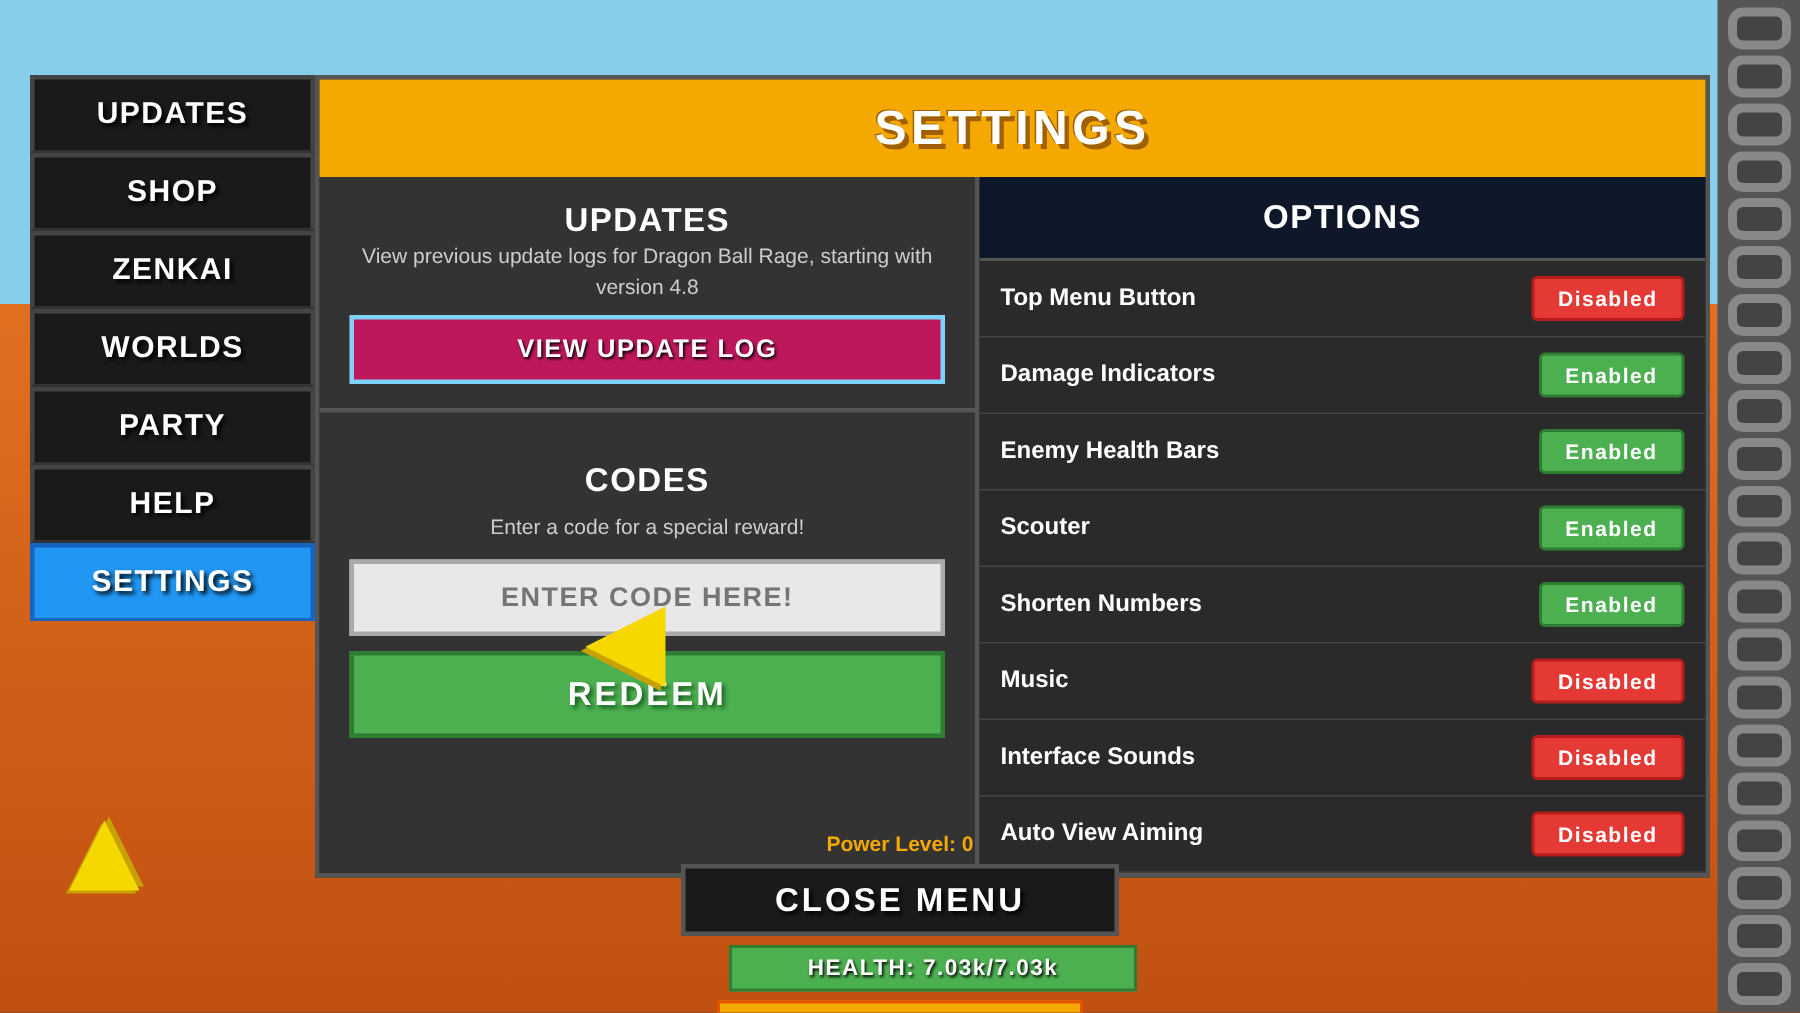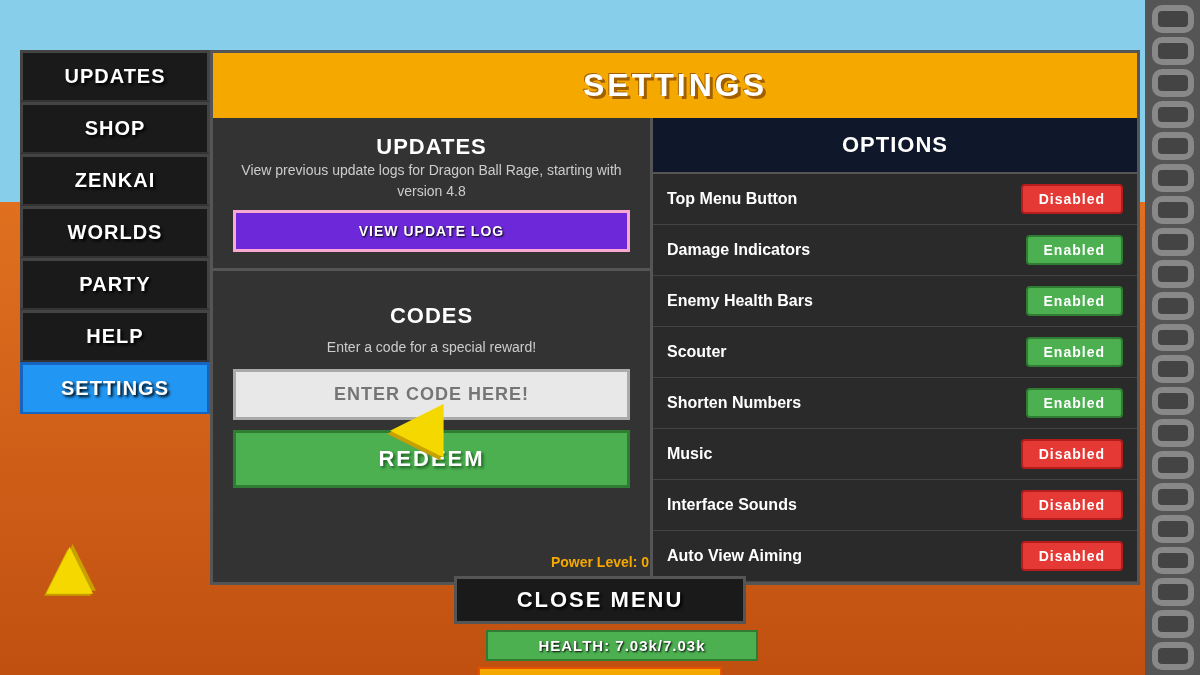--- a/index.html
+++ b/index.html
@@ -157,24 +157,24 @@
     }
     .updates-desc {
       font-size: 14px;
       color: #ccc;
       line-height: 1.5;
       font-weight: 400;
       font-family: Arial, sans-serif;
       margin-bottom: 8px;
     }
     .view-update-btn {
-      background: #6d28d9;
-      border: 3px solid #f9a8d4;
-      color: #fff;
-      font-size: 14px;
+      background: #be185d;
+      border: 3px solid #7dd3fc;
+      color: #fff;
+      font-size: 17px;
       font-weight: 900;
       padding: 10px 20px;
       width: 100%;
       cursor: pointer;
       letter-spacing: 1px;
       text-shadow: 1px 1px 2px #000;
     }
 
     .codes-section {
       padding: 32px 20px;

